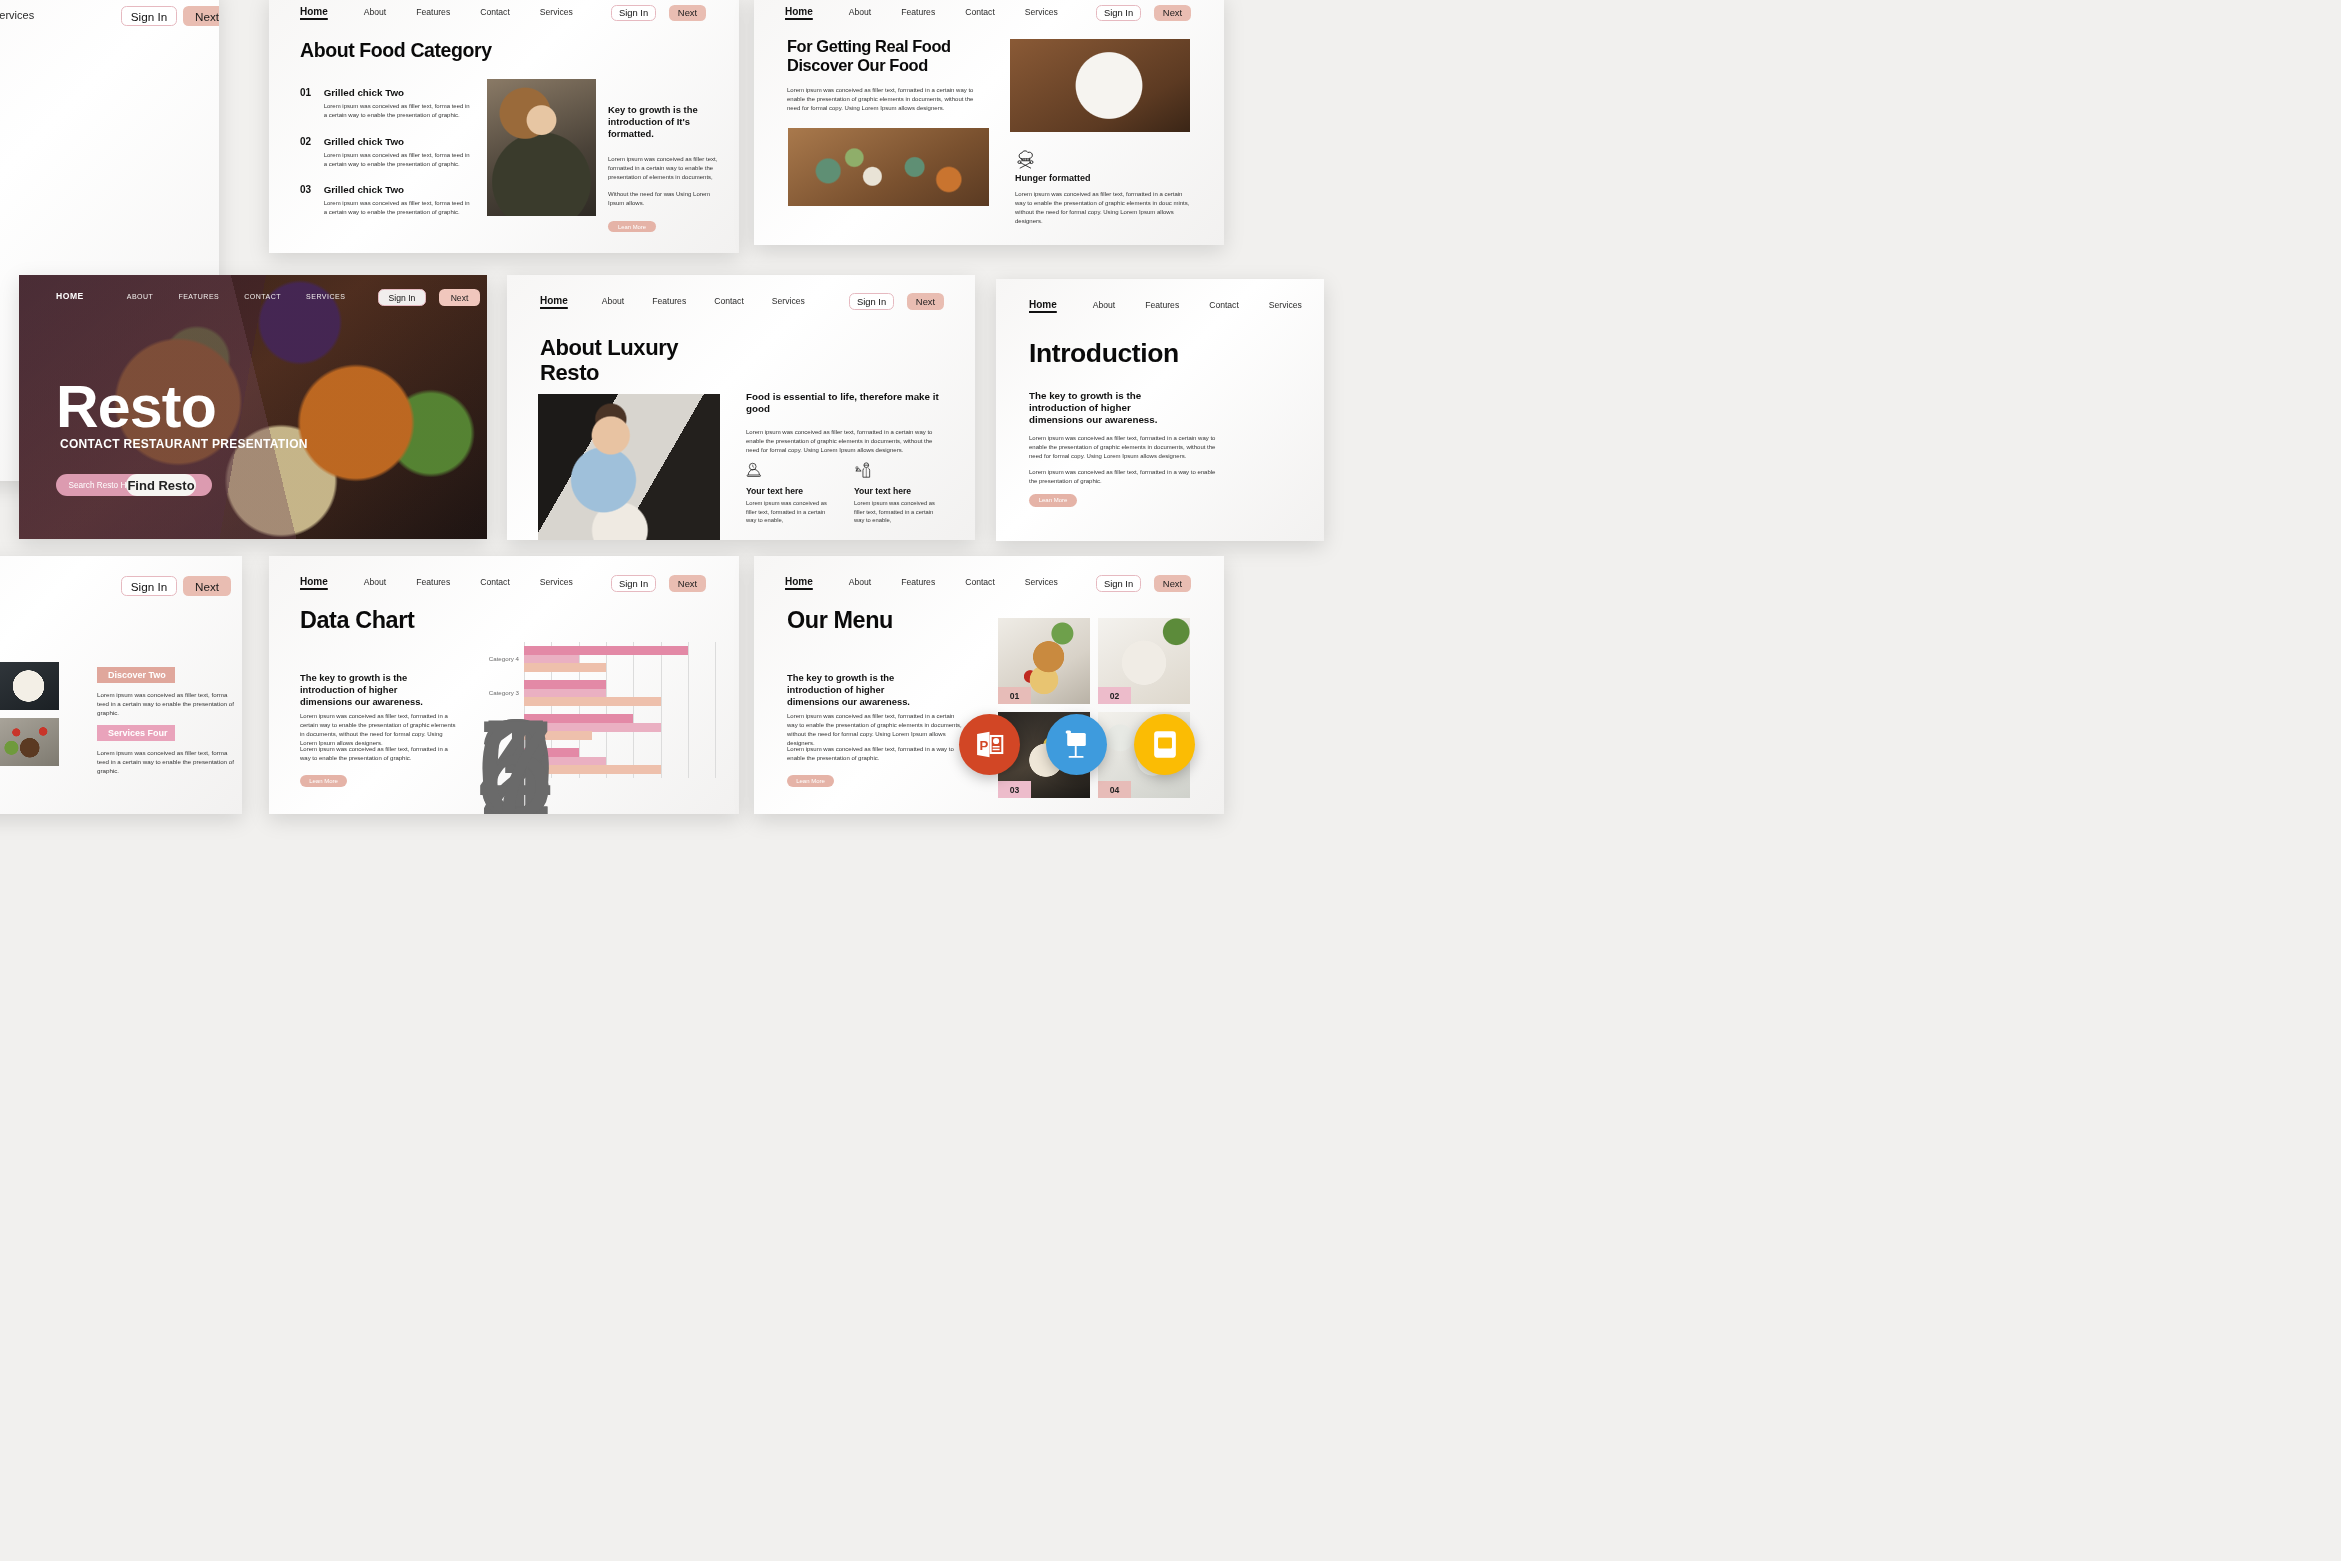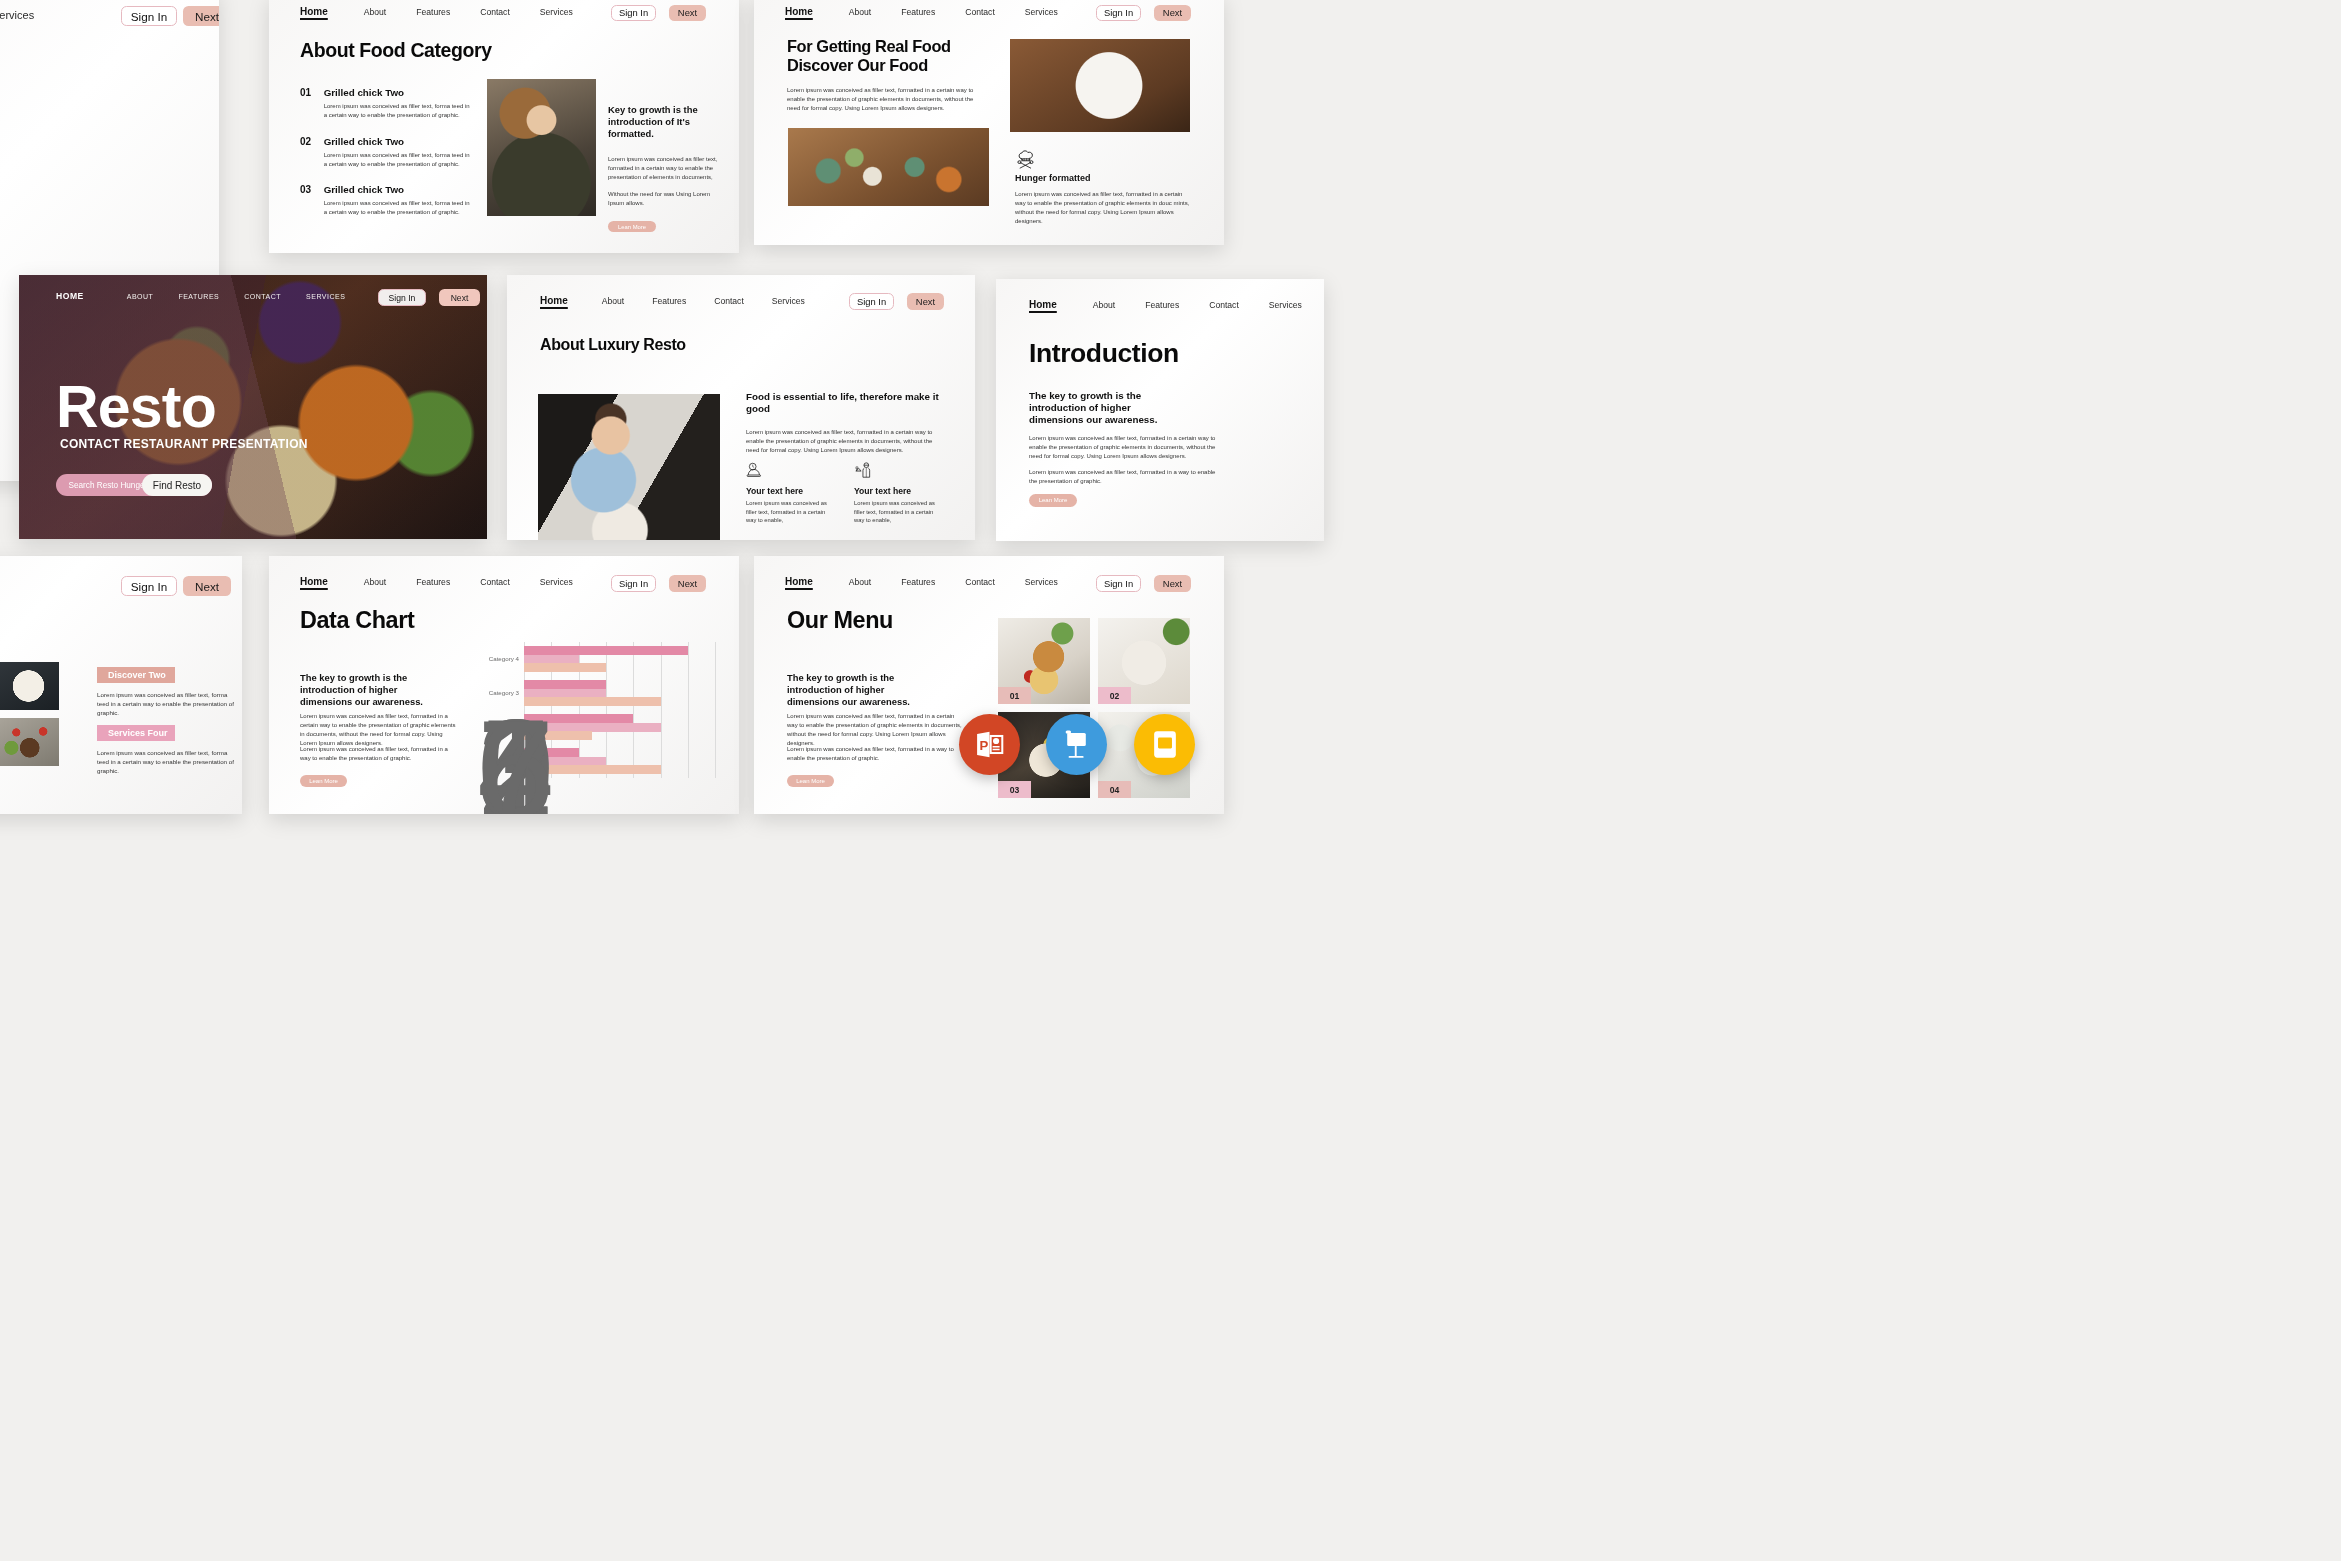--- a/index.html
+++ b/index.html
@@ -259,38 +259,38 @@
       </span>
     </div>
     <div class="btn-signin" style="position:absolute;left:359px;top:14px;width:48px;height:17px;font-size:8.6px;background:rgba(255,255,255,.92);">Sign In</div>
     <div class="btn-next" style="position:absolute;left:420px;top:14px;width:41px;height:17px;font-size:8.6px;background:#f0c7bd;">Next</div>
 
     <div style="position:absolute;left:37px;top:104px;color:#fff;font-weight:800;font-size:59px;line-height:.95;letter-spacing:-0.8px;">Resto</div>
     <div style="position:absolute;left:41px;top:162px;color:#fff;font-weight:700;font-size:12px;letter-spacing:0.3px;">CONTACT RESTAURANT PRESENTATION</div>
 
     <div class="search-pill" style="left:37px;top:199px;width:156px;height:22px;">
       <span class="ph" style="padding-left:12.5px;font-size:8.2px;">Search Resto Hunger</span>
-      <span class="find" style="position:absolute;right:0;top:0;width:70px;font-size:10px;">Find Resto</span>
+      <span class="find" style="position:absolute;right:16px;top:0;width:70px;font-size:13px;font-weight:bold;">Find Resto</span>
     </div>
   </div>
 
   <div class="slide" style="left:507px;top:275px;width:468px;height:265px;">
     <div class="nav" style="left:33px;top:19.5px;font-size:10px;align-items:baseline;">
       <span class="home">Home</span>
       <span class="links" style="margin-left:34px;gap:28px;font-size:8.6px;">
         <span class="link">About</span>
         <span class="link">Features</span>
         <span class="link">Contact</span>
         <span class="link">Services</span>
       </span>
     </div>
     <div class="btn-signin" style="position:absolute;left:342px;top:18px;width:45px;height:17px;font-size:9.4px;">Sign In</div>
     <div class="btn-next" style="position:absolute;left:400px;top:18px;width:37px;height:17px;font-size:9.4px;">Next</div>
 
-    <h1 class="title" style="position:absolute;left:33px;top:61px;font-size:16px;width:168px;line-height:1.12;">About Luxury Resto</h1>
+    <h1 class="title" style="position:absolute;left:33px;top:61px;font-size:22px;width:168px;line-height:1.12;">About Luxury Resto</h1>
 
     <div class="photo ph-chef" style="left:31px;top:119px;width:182px;height:148px;"></div>
 
     <div style="position:absolute;left:239px;top:116px;width:195px;">
       <div class="lead" style="font-size:9.8px;">Food is essential to life, therefore make it good</div>
       <div class="body-text" style="font-size:6px;margin-top:12.5px;">Lorem ipsum was conceived as filler text, formatted in a certain way to enable the presentation of graphic elements in documents, without the need for formal copy. Using Lorem Ipsum allows designers.</div>
     </div>
 
     <div style="position:absolute;left:239px;top:187px;display:flex;gap:22px;">
       <div style="width:86px;">

